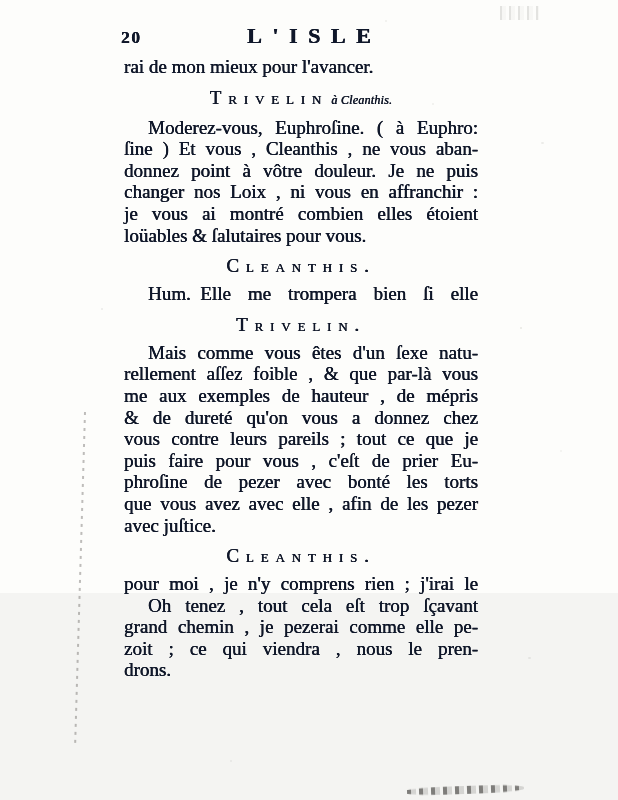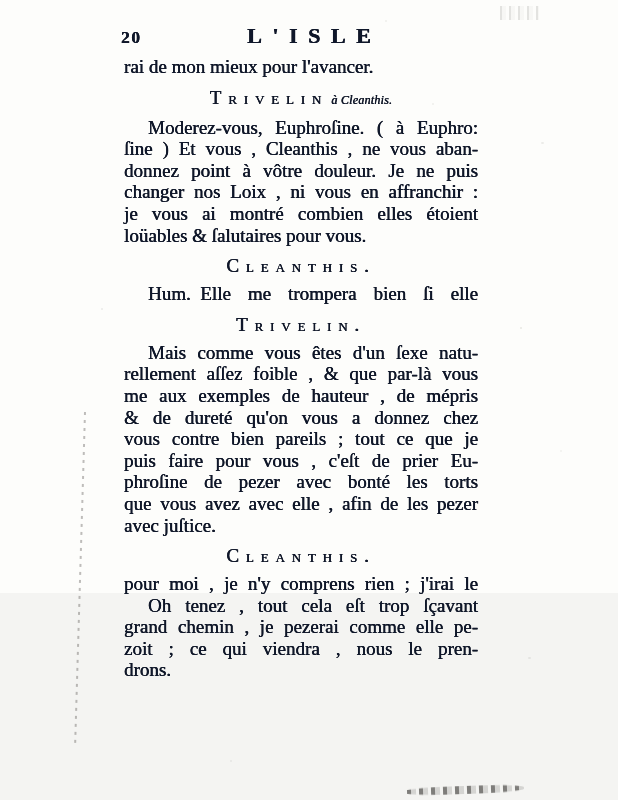--- a/index.html
+++ b/index.html
@@ -93,21 +93,21 @@
       <div class="speaker-heading"><span class="seg seg-sc">Cleanthis.</span></div>
       <div class="paragraph">
         <div class="text-line j indent"><span class="seg seg-r">Hum. Elle me trompera bien ſi elle</span></div>
       </div>
       <div class="speaker-heading"><span class="seg seg-sc">Trivelin.</span></div>
       <div class="paragraph">
         <div class="text-line j indent"><span class="seg seg-r">Mais comme vous êtes d'un ſexe natu-</span></div>
         <div class="text-line j"><span class="seg seg-r">rellement aſſez foible , &amp; que par-là vous</span></div>
         <div class="text-line j"><span class="seg seg-r">me aux exemples de hauteur , de mépris</span></div>
         <div class="text-line j"><span class="seg seg-r">&amp; de dureté qu'on vous a donnez chez</span></div>
-        <div class="text-line j"><span class="seg seg-r">vous contre bien pareils ; tout ce que je</span></div>
+        <div class="text-line j"><span class="seg seg-r">vous contre leurs pareils ; tout ce que je</span></div>
         <div class="text-line j"><span class="seg seg-r">puis faire pour vous , c'eſt de prier Eu-</span></div>
         <div class="text-line j"><span class="seg seg-r">phroſine de pezer avec bonté les torts</span></div>
         <div class="text-line j"><span class="seg seg-r">que vous avez avec elle , afin de les pezer</span></div>
         <div class="text-line"><span class="seg seg-r">avec juſtice.</span></div>
       </div>
       <div class="speaker-heading"><span class="seg seg-sc">Cleanthis.</span></div>
       <div class="paragraph">
         <div class="text-line j"><span class="seg seg-r">pour moi , je n'y comprens rien ; j'irai le</span></div>
         <div class="text-line j indent"><span class="seg seg-r">Oh tenez , tout cela eſt trop ſçavant</span></div>
         <div class="text-line j"><span class="seg seg-r">grand chemin , je pezerai comme elle pe-</span></div>

